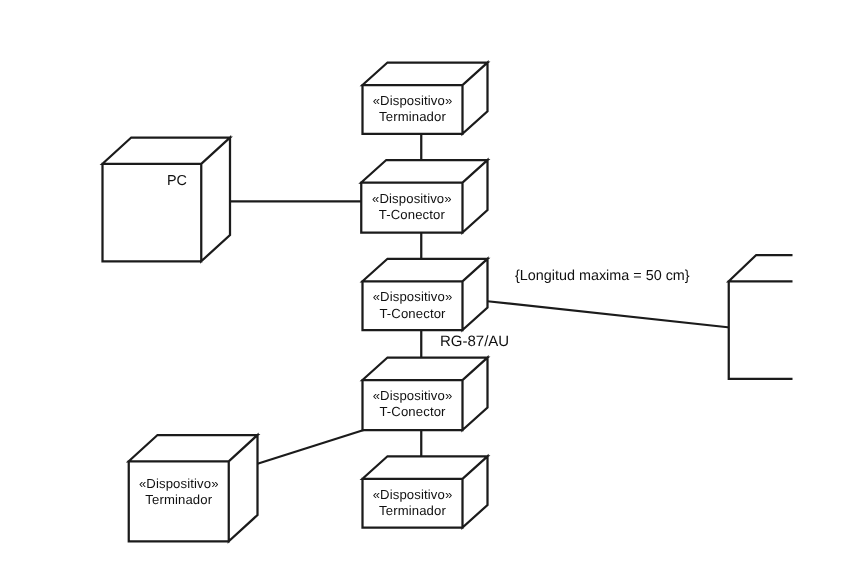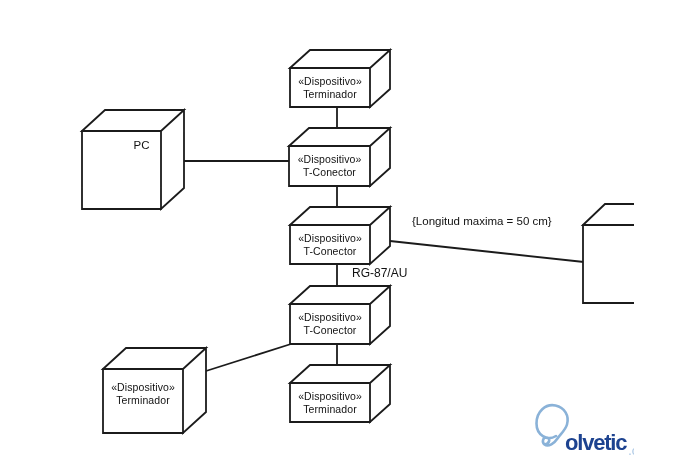--- a/index.html
+++ b/index.html
@@ -153,27 +153,14 @@
 
   <div class="node-label" style="left:103px; top:374px; width:80px; height:40px;">
     <span>«Dispositivo»</span>
     <span>Terminador</span>
   </div>
 
   <div class="free-label cable-label" style="left:352px; top:266px;">RG-87/AU</div>
 
   <div class="free-label constraint-label" style="left:412px; top:215px;">{Longitud maxima = 50 cm}</div>
 
-  <div class="logo">
-    <svg class="logo-bulb" viewBox="0 0 40 54">
-      <path d="M24,36 C15,41.5 4.5,35 4.5,23.5
-               C4.5,11.5 13.5,3.5 23.5,5.5
-               C32.5,7.5 37.5,15.5 35,24.5
-               C33.2,30.5 28.5,34 25.5,38.5
-               C22.5,43 16.5,47.5 12.5,44.5
-               C9.5,42 11,37.2 14.8,37.6
-               C18.8,38 17.8,43.5 12.8,44.5"></path>
-    </svg>
-    <span class="logo-text">olvetic</span>
-    <span class="logo-tld">.com</span>
-  </div>
 
 </div>
 
 </body></html>

